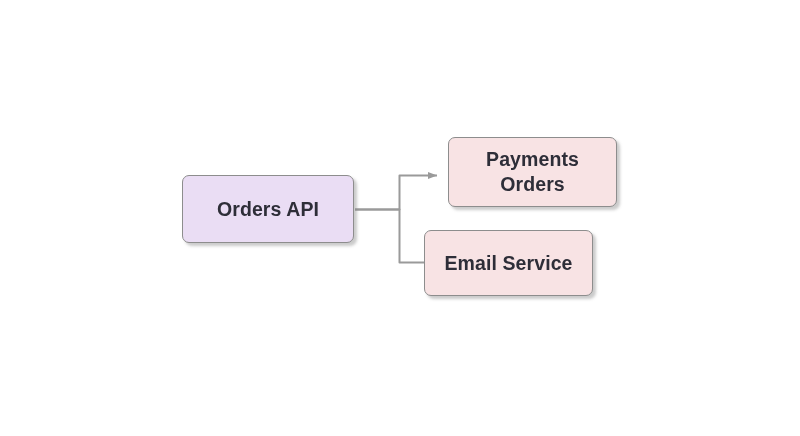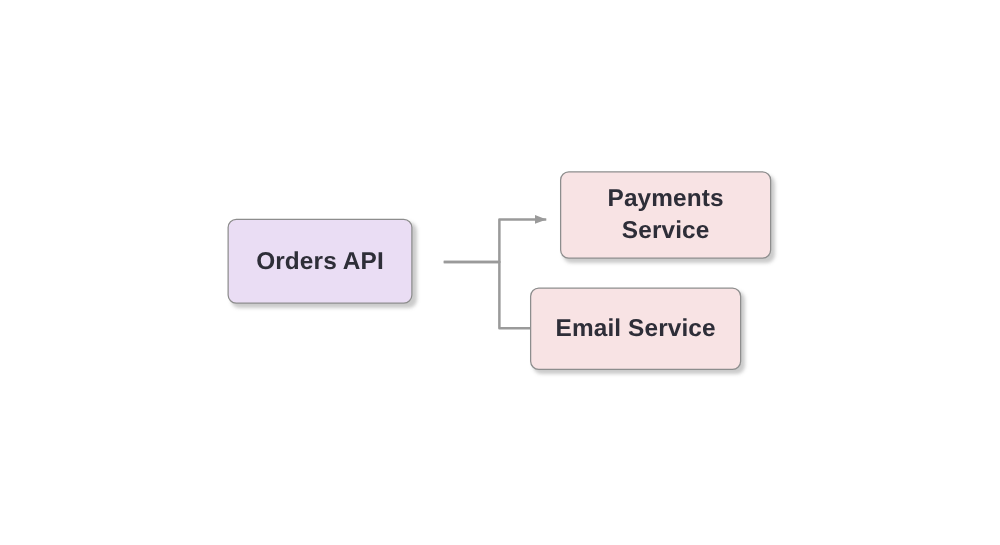--- a/index.html
+++ b/index.html
@@ -42,21 +42,21 @@
     -webkit-font-smoothing: antialiased;
   }
   .node-label {
     display: block;
     padding: 0 8px;
     white-space: pre-line;
   }
   #node-orders {
     left: 182px;
     top: 175px;
-    width: 148px;
+    width: 172px;
     height: 68px;
     background: #eaddf4;
   }
   #node-payments {
     left: 448px;
     top: 137px;
     width: 169px;
     height: 70px;
     background: #f8e3e4;
   }
@@ -88,20 +88,20 @@
       <path d="M355,209.5 L399.5,209.5 L399.5,262.5 L437,262.5" fill="none" stroke="#9a9a9a" stroke-width="2" stroke-linejoin="round" stroke-linecap="butt" marker-end="url(#arrow-head)"></path>
     </g>
   </svg>
 
   <div class="node" id="node-orders">
     <span class="node-label">Orders API</span>
   </div>
 
   <div class="node" id="node-payments">
     <span class="node-label">Payments
-Service</span>
+Orders</span>
   </div>
 
   <div class="node" id="node-email">
     <span class="node-label">Email Service</span>
   </div>
 
 </div>
 
 </body></html>

